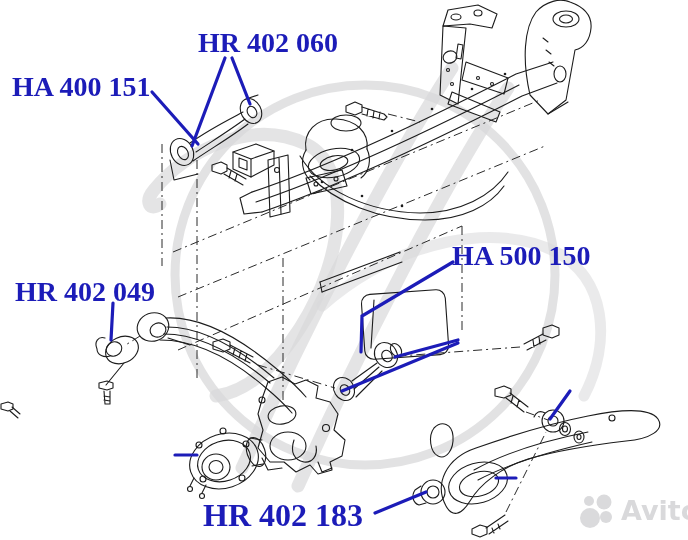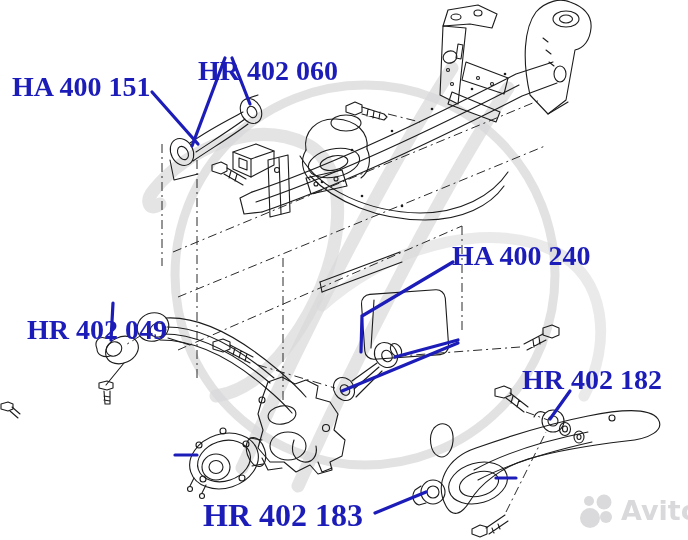--- a/index.html
+++ b/index.html
@@ -15,24 +15,24 @@
     position:absolute;
     color:#1c1cb8;
     font-family:"Liberation Serif","DejaVu Serif",serif;
     font-weight:bold;
     font-size:28px;
     line-height:1.0;
     white-space:nowrap;
     letter-spacing:0px;
     user-select:none;
   }
-  .lb1{left:198px;top:29px;margin-top:28px;}
+  .lb1{left:198px;top:29px;}
   .lb2{left:12px;top:73px;}
   .lb3{left:452px;top:242px;}
-  .lb4{left:27px;top:278px;margin-top:38px;}
+  .lb4{left:15px;top:278px;}
   .lb5{left:458px;top:328px;}
   .lb6{left:522px;top:366px;}
   .lb7{left:31px;top:443px;}
   .lb8{left:518px;top:466px;}
   .lb9{left:203px;top:499px;font-size:32px;}
   .wm-letters{
     position:absolute;left:281px;top:332px;
     font-family:"DejaVu Sans",sans-serif;
     font-weight:bold;
     font-size:56px;
@@ -290,23 +290,22 @@
       <path d="M458,343 L342,391"></path>
       <path d="M570,391 L550,419"></path>
       <path d="M175,455 L197,455"></path>
       <path d="M516,478 L496,478"></path>
       <path d="M375,513 L426,492"></path>
     </g>
   </svg>
 
   <div class="part-label lb1">HR 402 060</div>
   <div class="part-label lb2">HA 400 151</div>
-  <div class="part-label lb3">HA 400 240</div>
+  <div class="part-label lb3">HA 500 150</div>
   <div class="part-label lb4">HR 402 049</div>
-  <div class="part-label lb6">HR 402 182</div>
   <div class="part-label lb9">HR 402 183</div>
 
 
   <div class="avito-wm">
     <svg width="40" height="36" viewBox="0 0 40 36">
       <g fill="#d9d9db" opacity="0.95">
         <circle cx="12" cy="9" r="5"></circle>
         <circle cx="27" cy="10" r="7.5"></circle>
         <circle cx="13" cy="26" r="10"></circle>
         <circle cx="29" cy="25" r="6"></circle>

